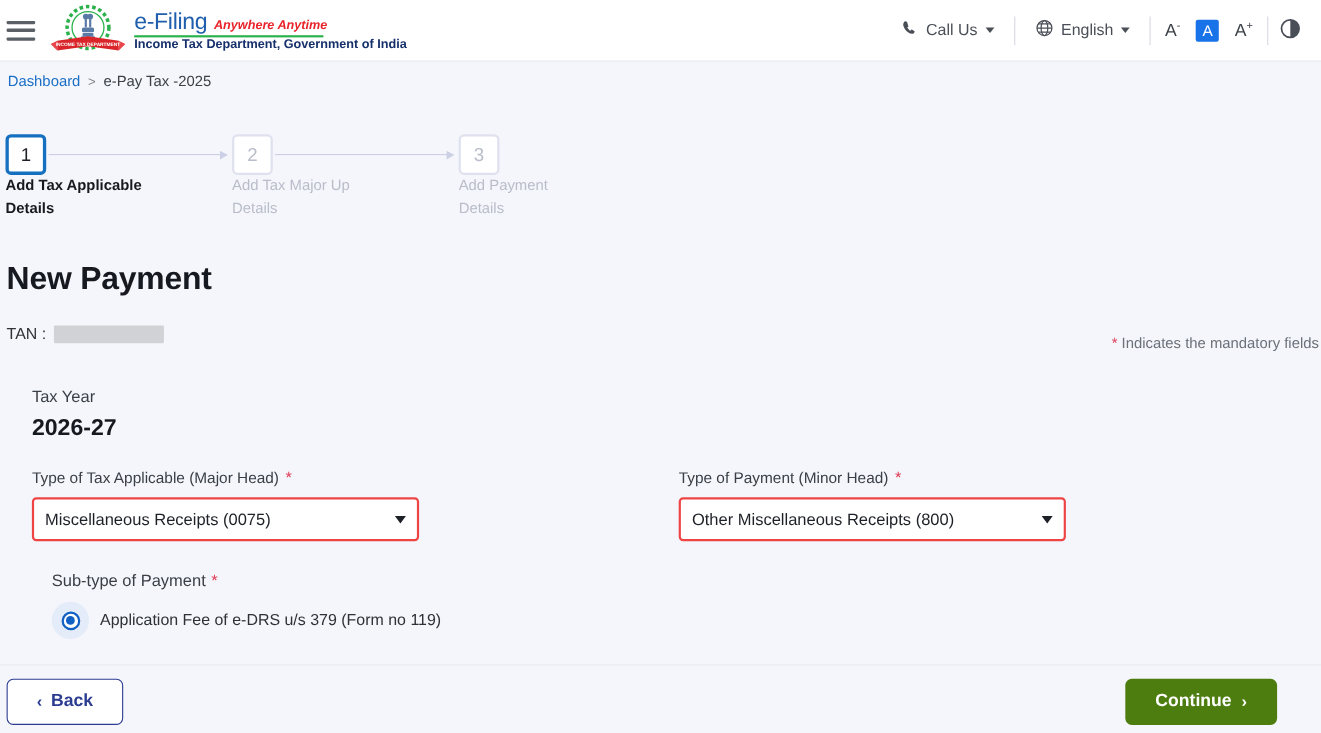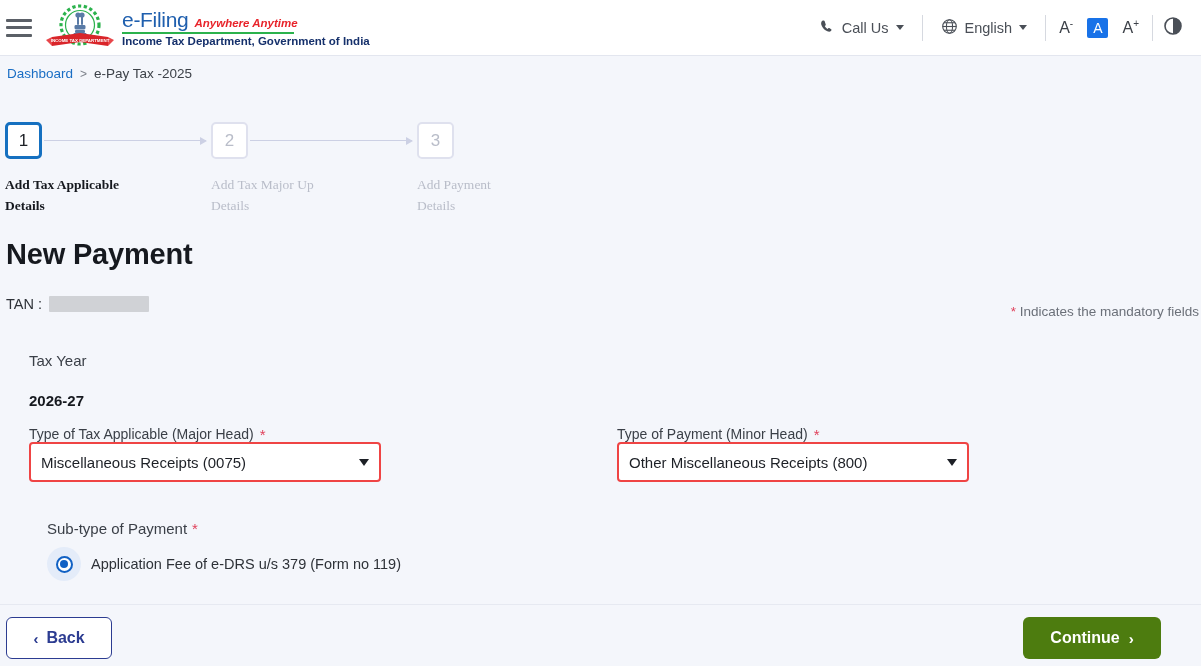--- a/index.html
+++ b/index.html
@@ -71,21 +71,21 @@
   .stepper { position: absolute; top: 122px; left: 0; width: 1201px; height: 90px; }
   .step { position: absolute; top: 0; }
   .step-box {
     width: 37px; height: 37px; border-radius: 5px;
     display: flex; align-items: center; justify-content: center;
     font-size: 17px; background: #ffffff;
   }
   .step-box.active { border: 3px solid #1570c0; color: #1d2026; }
   .step-box.inactive { border: 2px solid #dfe1ee; color: #b9bdc9; }
   .step-label {
-    margin-top: 16px; font-size: 13.5px; line-height: 1.55; width: 140px; font-family: Liberation Serif, serif;
+    font-size: 13.5px; line-height: 1.55; width: 140px;
   }
   .step-label.active { color: #16191f; font-weight: bold; }
   .step-label.inactive { color: #b9bdc9; }
 
   .connector { position: absolute; top: 18px; height: 1px; background: #ccd0e4; }
   .connector::after {
     content: ""; position: absolute; right: -1px; top: -3.5px;
     width: 0; height: 0;
     border-top: 4px solid transparent; border-bottom: 4px solid transparent;
     border-left: 7px solid #ccd0e4;
@@ -106,26 +106,26 @@
   .mandatory-note {
     position: absolute; top: 304px; right: 2px;
     font-size: 13.5px; color: #6b7079;
   }
   .mandatory-note .ast { color: #e0405a; }
 
   
   .form-area { position: absolute; top: 352px; left: 29px; width: 1150px; }
 
   .taxyear-label { font-size: 15px; color: #3a3f47; }
-  .taxyear-value { font-size: 15px; color: #16191f; font-weight: bold; margin-top: 23px; }
+  .taxyear-value { font-size: 21px; color: #16191f; font-weight: bold; margin-top: 8px; }
 
   .field-row { position: absolute; top: 74px; left: 0; width: 1150px; }
   .field { position: absolute; top: 0; }
   .field-label {
-    font-size: 14px; color: #3a3f47; 
+    font-size: 14px; color: #3a3f47; margin-bottom: 10px;
     display: flex; align-items: center; gap: 6px;
   }
   .req { color: #e0405a; font-size: 15px; line-height: 1; }
   .select-box {
     width: 352px; height: 40px;
     background: #ffffff; border: 2px solid #ef4444; border-radius: 4px;
     display: flex; align-items: center; padding: 0 10px 0 10px;
     cursor: pointer;
   }
   .select-box.wide { width: 352px; }

